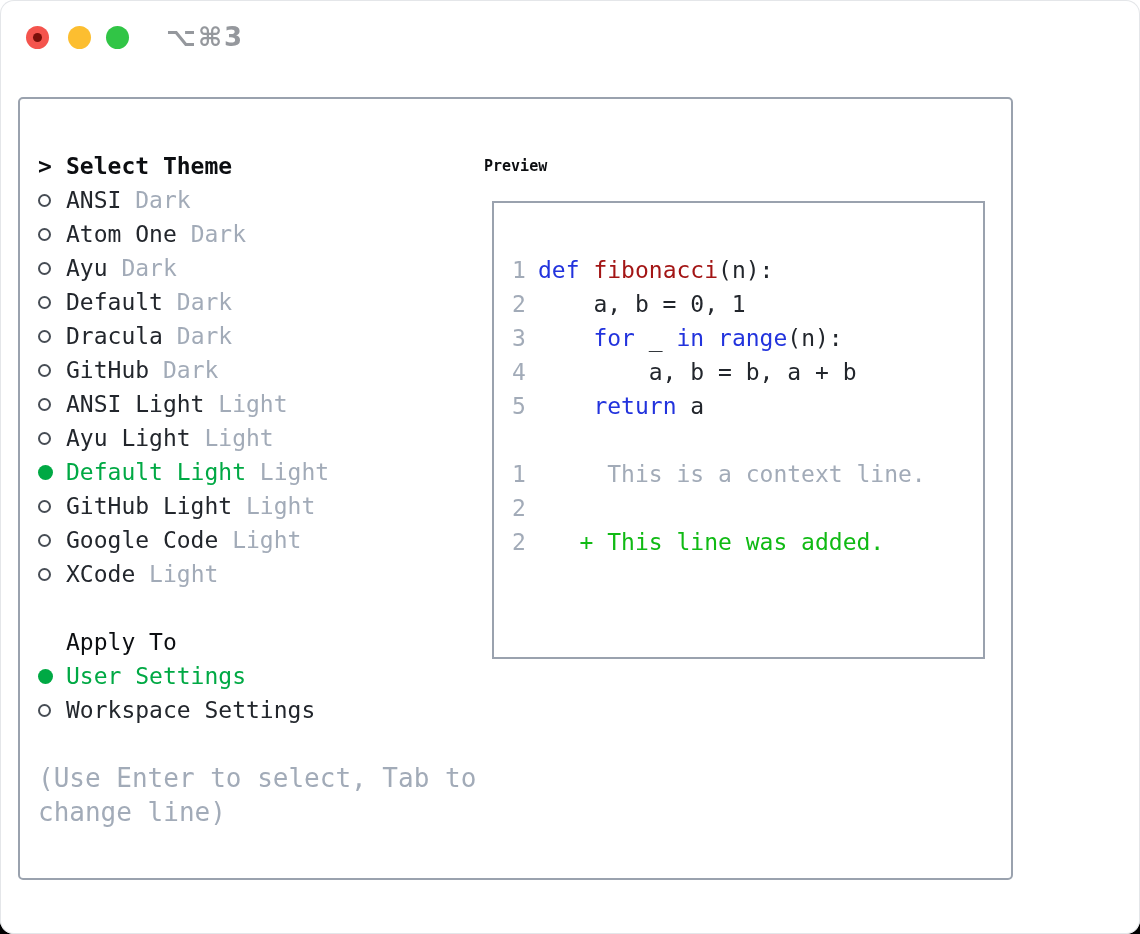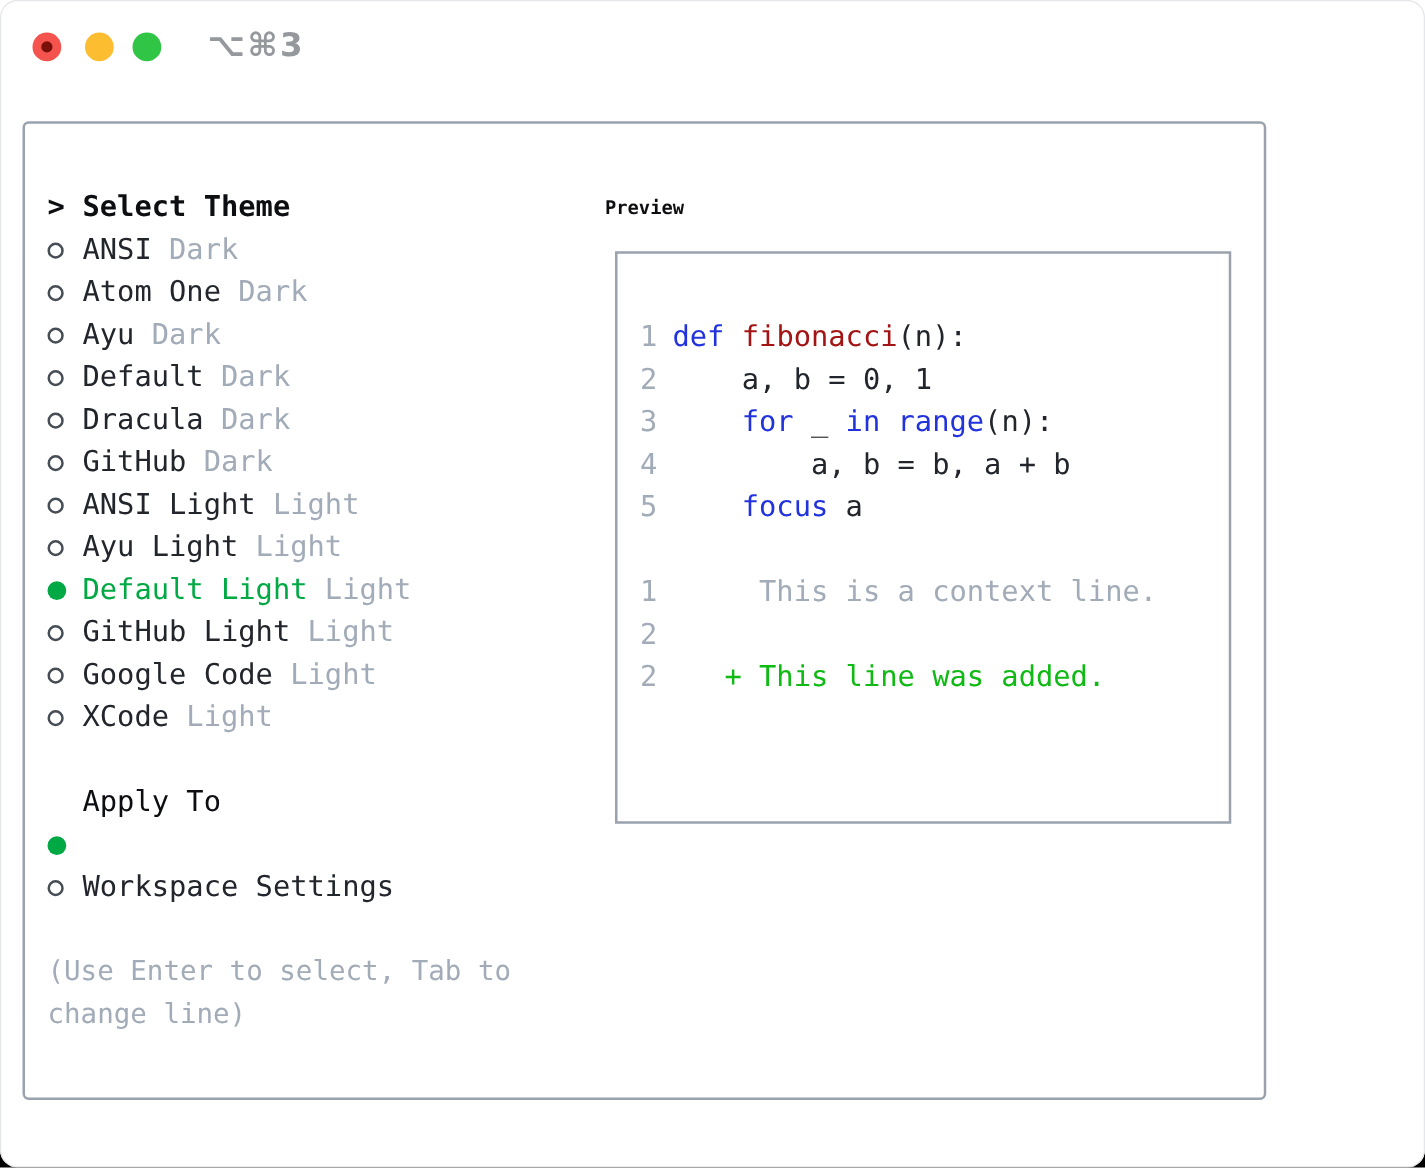--- a/index.html
+++ b/index.html
@@ -41,21 +41,21 @@
   .spacer{height:34px;}
 
   .hdr{font-weight:bold;color:var(--text-black);}
   .hdr .mark{font-weight:bold;}
   .circle{width:13px;height:13px;border-radius:50%;border:2px solid var(--circle-gray);box-sizing:border-box;}
   .dot-sel{width:15px;height:15px;border-radius:50%;background:var(--green-sel);}
   .row.selected .name{color:var(--green-sel);}
   .variant{color:var(--gray);white-space:pre;}
   .name{white-space:pre;}
   .section-label{color:var(--text-black);}
-  .help{font-size:22px;line-height:34px;color:var(--gray);white-space:pre;}
+  .help{font-size:26px;line-height:34px;color:var(--gray);white-space:pre;}
 
   
   .preview-title{height:34px;line-height:34px;margin-left:12px;font-size:15px;font-weight:bold;color:var(--text-black);}
   .preview-box{
     margin:18px 0 0 20px;width:471px;height:404px;
     border:2px solid var(--border-gray);
     padding:50px 0 0 18px;box-sizing:content-box;
   }
   .pline{height:34px;display:flex;align-items:center;font-size:23px;}
   .pline .ln{width:14px;flex:none;margin-right:12px;color:var(--gray);white-space:pre;}
@@ -179,20 +179,21 @@
       <div class="row">
         <span class="mark"></span>
           <span class="name section-label">Apply To</span>
       </div>
 
       <div id="apply-list">
           <div class="row selected">
             <span class="mark">
               <span class="dot-sel"></span>
             </span>
+            <span class="name">User Settings</span>
           </div>
           <div class="row">
             <span class="mark">
               <span class="circle"></span>
             </span>
             <span class="name">Workspace Settings</span>
           </div>
         </div>
 
       <div class="spacer"></div>
@@ -215,21 +216,21 @@
           <div class="pline">
             <span class="ln">3</span>
             <span class="code"><span class="seg-pl">    </span><span class="seg-kw">for</span><span class="seg-pl"> _ </span><span class="seg-kw">in</span><span class="seg-pl"> </span><span class="seg-kw">range</span><span class="seg-pl">(n):</span></span>
           </div>
           <div class="pline">
             <span class="ln">4</span>
             <span class="code"><span class="seg-pl">        a, b = b, a + b</span></span>
           </div>
           <div class="pline">
             <span class="ln">5</span>
-            <span class="code"><span class="seg-pl">    </span><span class="seg-kw">focus</span><span class="seg-pl"> a</span></span>
+            <span class="code"><span class="seg-pl">    </span><span class="seg-kw">return</span><span class="seg-pl"> a</span></span>
           </div>
           <div class="pline">
             <span class="ln"></span>
             <span class="code"></span>
           </div>
           <div class="pline">
             <span class="ln">1</span>
             <span class="code"><span class="seg-ctx">     This is a context line.</span></span>
           </div>
           <div class="pline">

